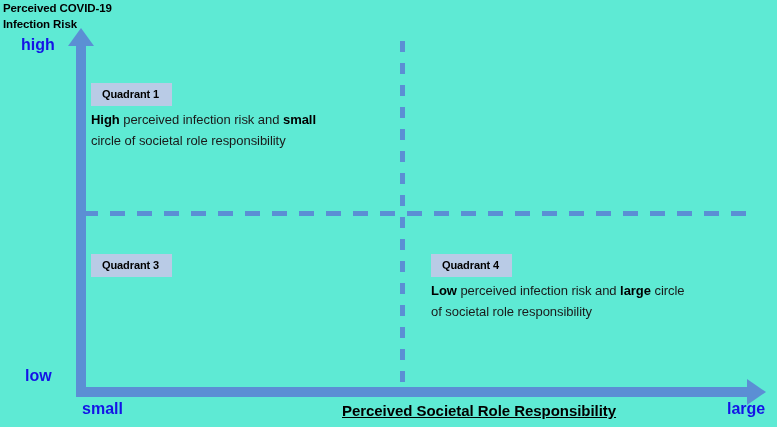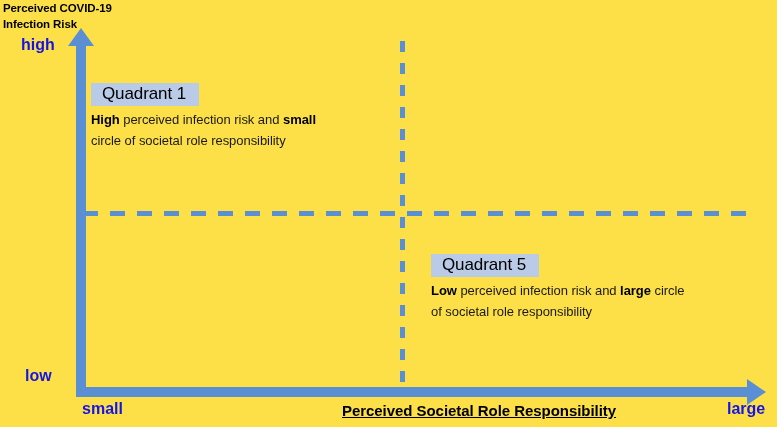--- a/index.html
+++ b/index.html
@@ -7,21 +7,21 @@
     padding: 0;
     background: #ffffff;
   }
   body {
     font-family: "Liberation Sans", sans-serif;
   }
   #figure {
     position: relative;
     width: 777px;
     height: 427px;
-    background: #fde047;
+    background: #5eead4;
     overflow: hidden;
   }
 
   
   .y-axis-title {
     position: absolute;
     left: 3px;
     top: 1px;
     width: 190px;
     font-size: 11.5px;
@@ -89,22 +89,22 @@
   }
   .q1 { left: 91px;  top: 83px;  }
   .q2 { left: 431px; top: 83px;  }
   .q3 { left: 91px;  top: 254px; }
   .q4 { left: 431px; top: 254px; }
 
   .quadrant-title {
     display: inline-block;
     background: #b9cbe6;
     color: #000000;
-    font-size: 17px;
-    font-weight: normal;
+    font-size: 11px;
+    font-weight: bold;
     padding: 4px 13px 5px 11px;
     line-height: 14px;
     letter-spacing: -0.1px;
   }
   .quadrant-body {
     margin-top: 4px;
     font-size: 13px;
     color: #1a1a1a;
     line-height: 20.5px;
     width: 255px;
@@ -159,24 +159,25 @@
 
   <div class="quadrant q1">
     <div class="quadrant-title">Quadrant 1</div>
     <div class="quadrant-body">
       <b>High</b><span> perceived infection risk and </span><b>small</b><span> circle of societal role responsibility</span>
     </div>
   </div>
 
 
   <div class="quadrant q3">
+    <div class="quadrant-title">Quadrant 3</div>
   </div>
 
   <div class="quadrant q4">
-    <div class="quadrant-title">Quadrant 5</div>
+    <div class="quadrant-title">Quadrant 4</div>
     <div class="quadrant-body">
       <b>Low</b><span> perceived infection risk and </span><b>large</b><span> circle of societal role responsibility</span>
     </div>
   </div>
 
   <div class="x-axis-title">Perceived Societal Role Responsibility</div>
 
 </div>
 
 </body></html>

